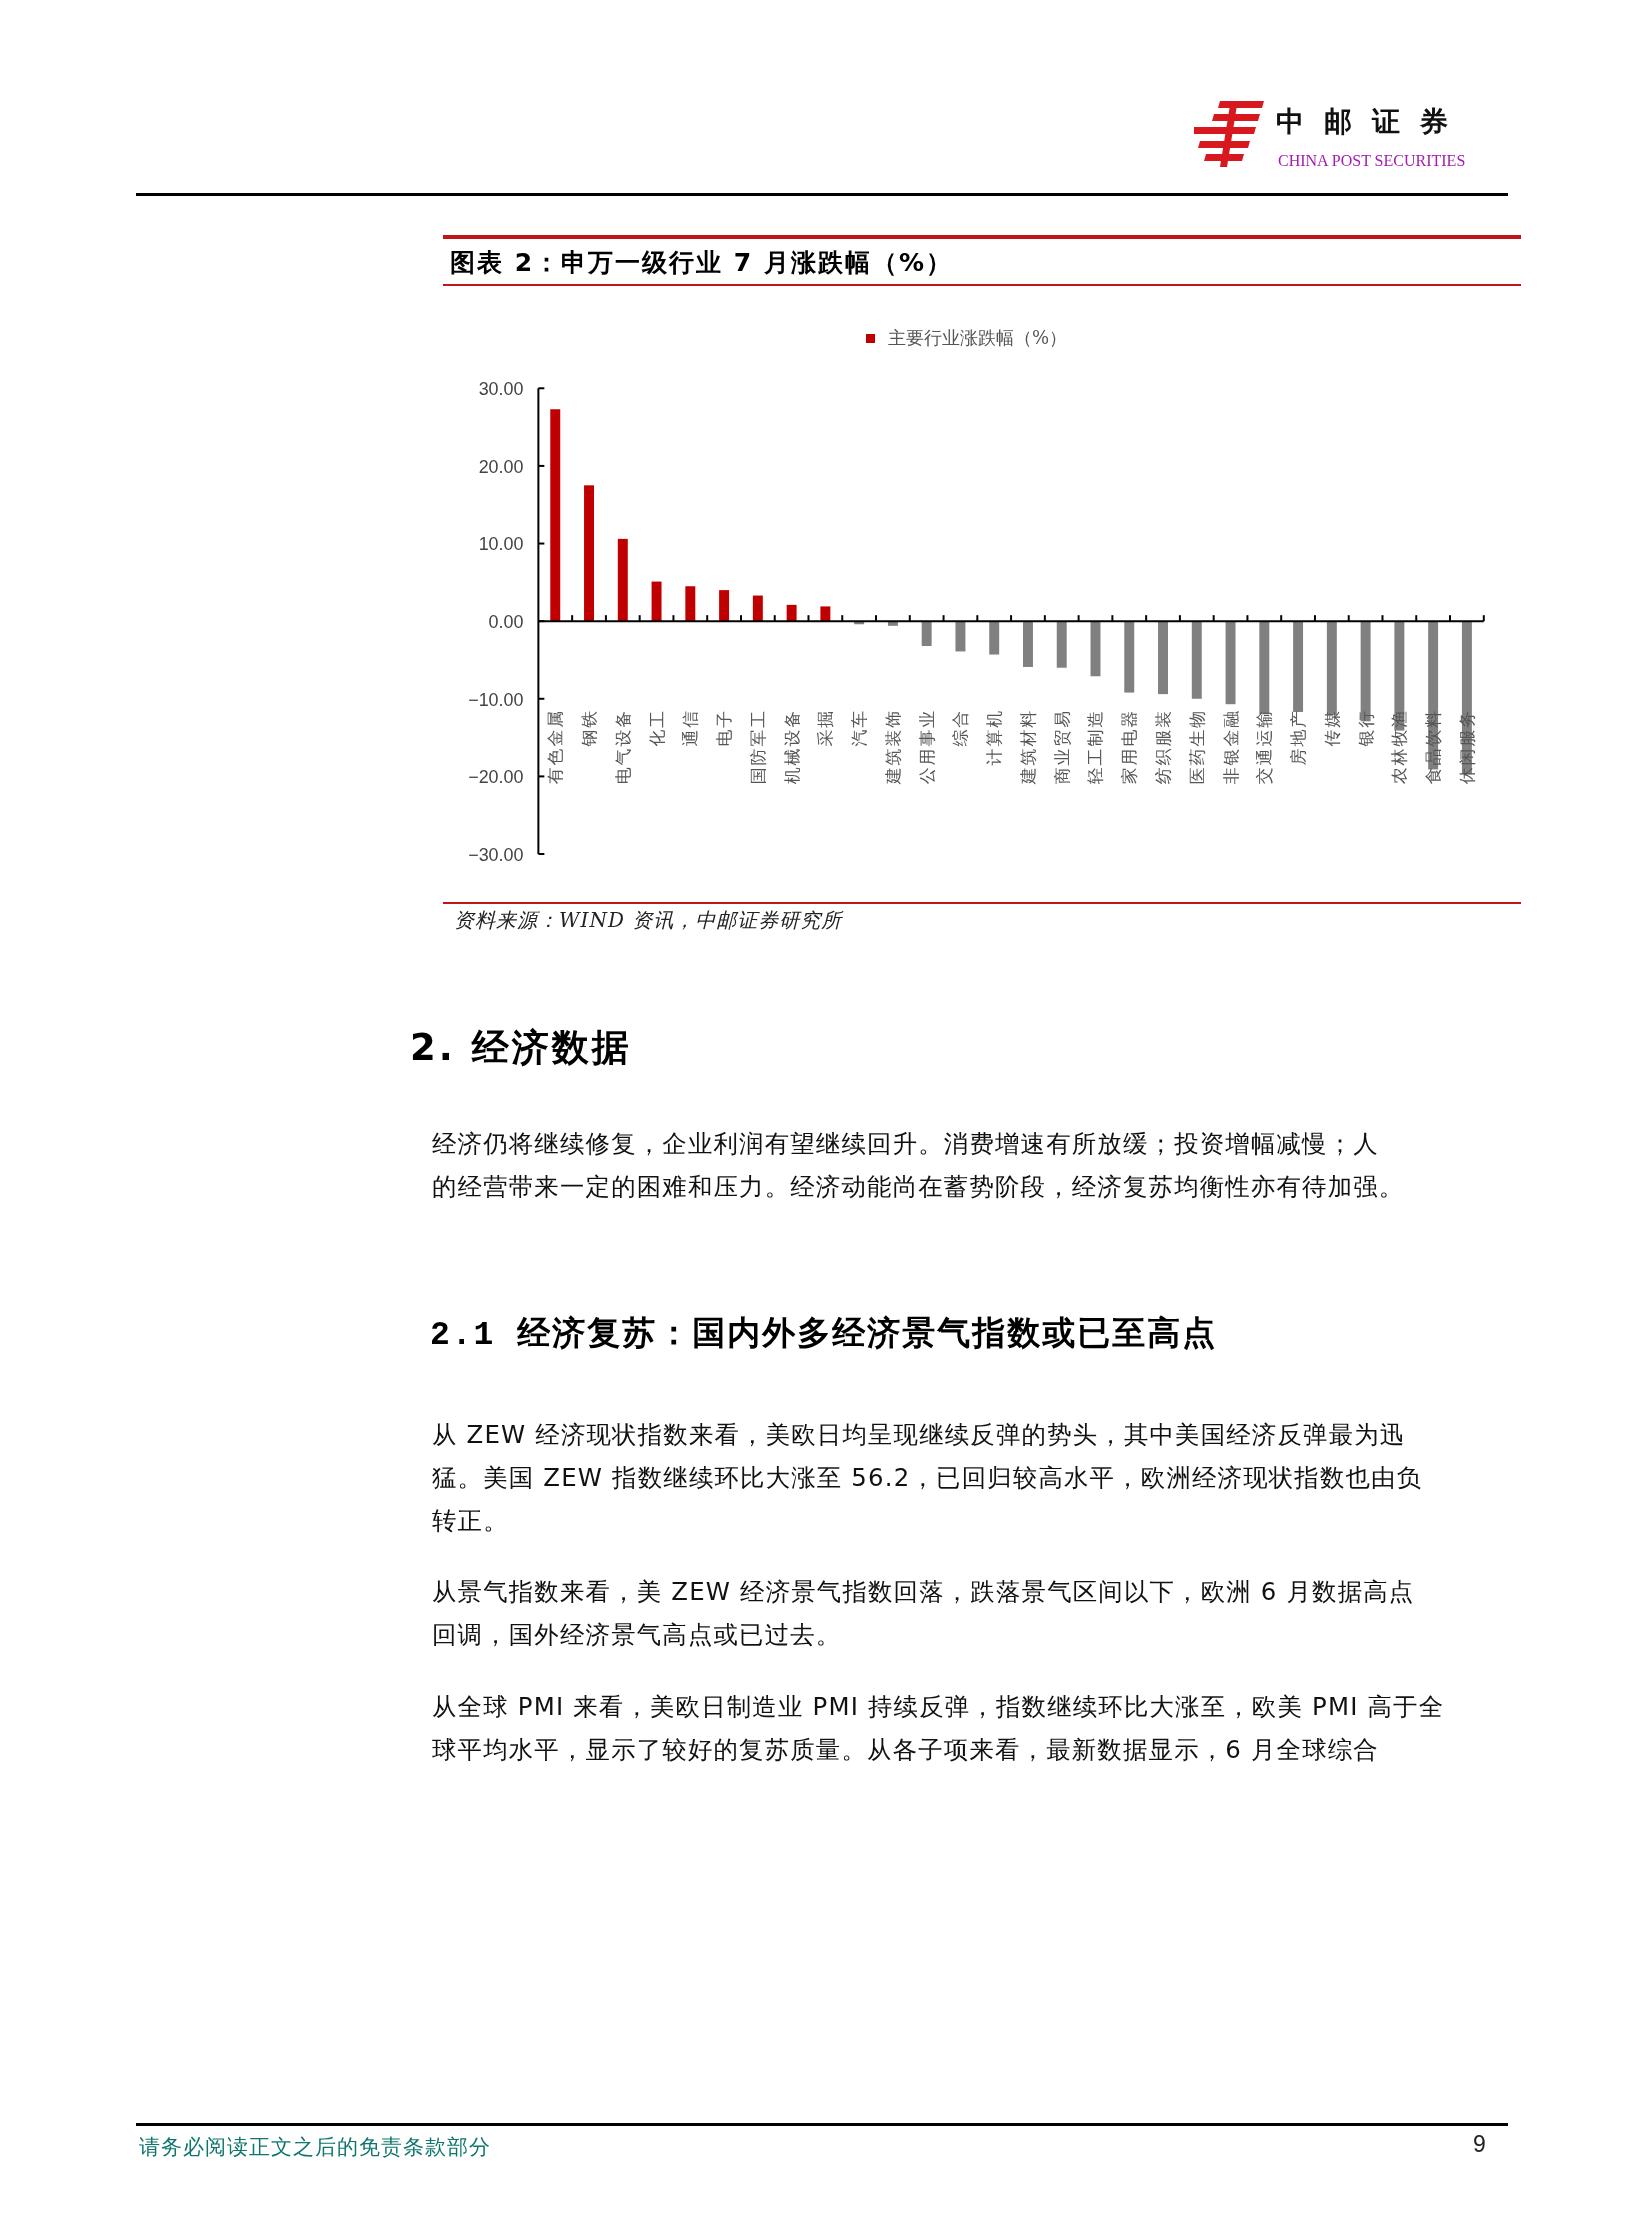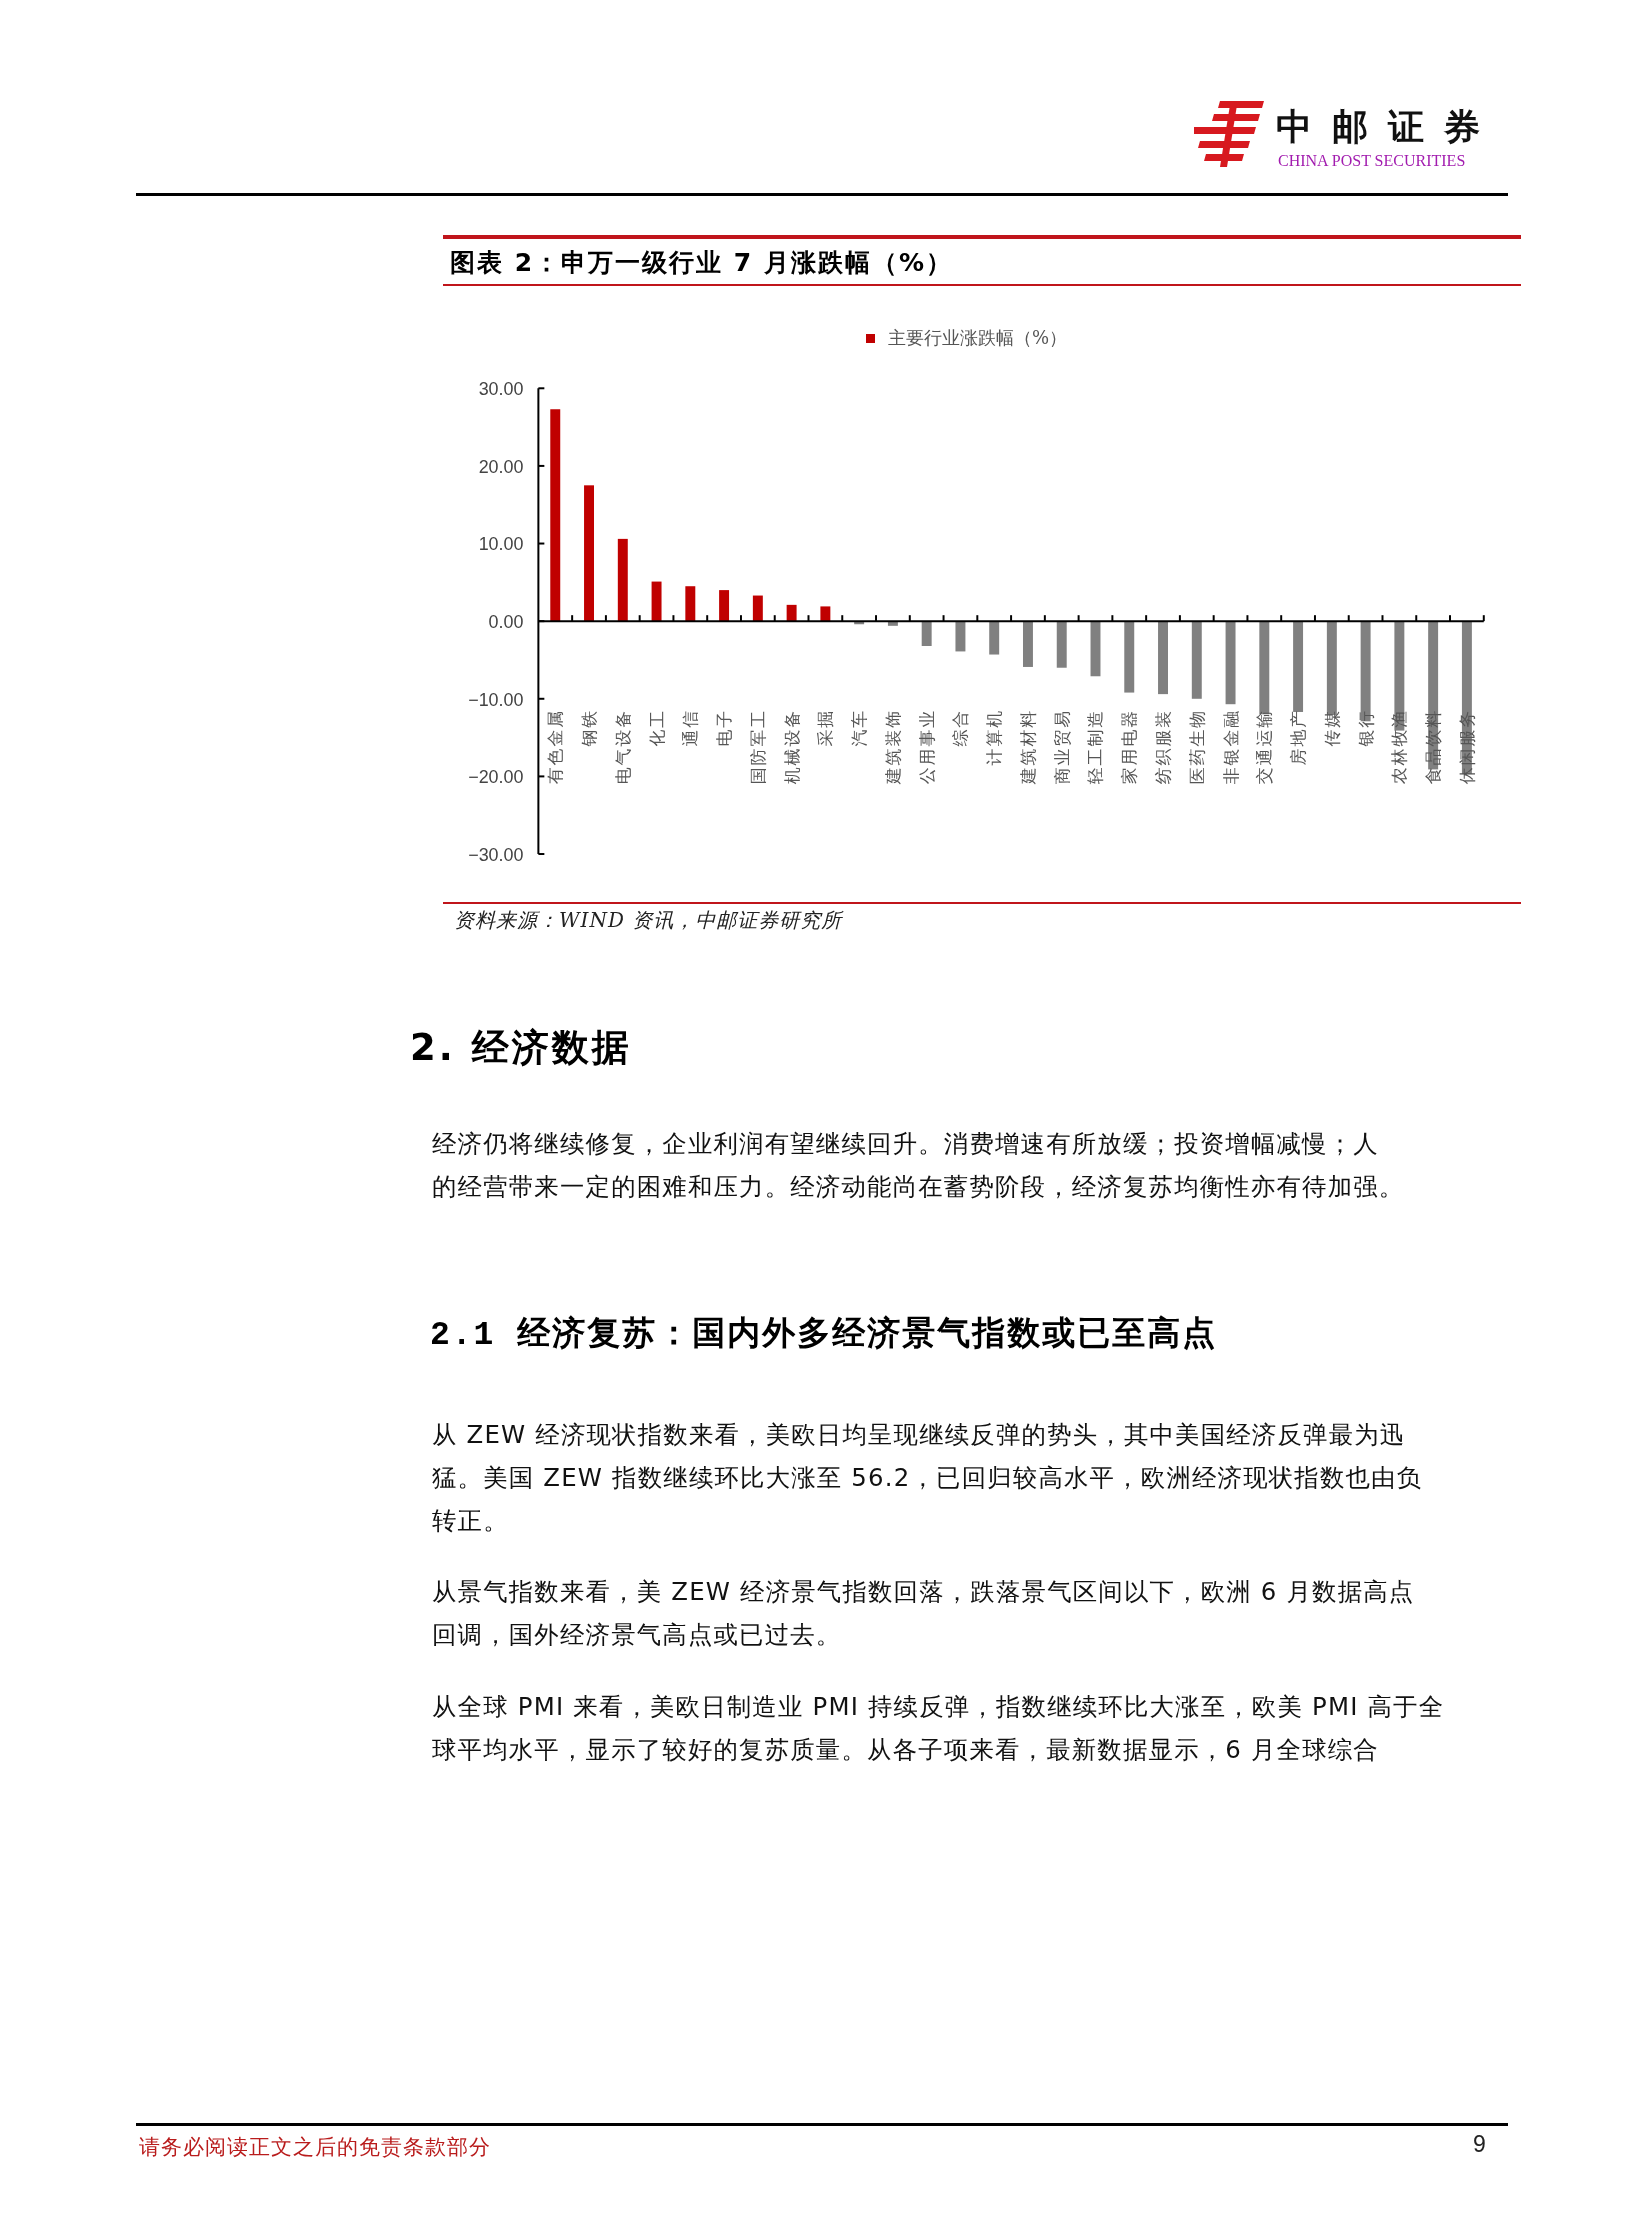--- a/index.html
+++ b/index.html
@@ -2,21 +2,21 @@
 <html><head>
 <meta charset="utf-8">
 <style>
   html, body { margin: 0; padding: 0; background: #ffffff; }
   body { width: 1645px; height: 2233px; position: relative; overflow: hidden;
          font-family: "DejaVu Sans", sans-serif; color: #000; }
 
   
   .logo-mark { position: absolute; left: 1194px; top: 101px; width: 70px; height: 66px; }
   .logo-cn { position: absolute; left: 1276px; top: 103px; font-family: "DejaVu Serif", serif;
-             font-size: 36px; font-weight: bold; letter-spacing: 20px; color: #111; text-align: right; }
+             font-size: 28px; font-weight: bold; letter-spacing: 20px; color: #111; text-align: right; }
   .logo-en { position: absolute; left: 1278px; top: 152px; font-family: "Liberation Serif", serif;
              font-size: 16px; color: #a21caf; letter-spacing: 0px; }
   .header-rule { position: absolute; left: 136px; top: 193px; width: 1372px; height: 3px; background: #000; }
 
   
   .fig-rule-top { position: absolute; left: 443px; top: 235px; width: 1078px; height: 4px; background: #c0151b; }
   .fig-rule-bot { position: absolute; left: 443px; top: 284px; width: 1078px; height: 2px; background: #c0151b; }
   .fig-title { position: absolute; left: 450px; top: 246px; font-size: 25px; font-weight: bold;
                font-family: "DejaVu Sans", sans-serif; letter-spacing: 2px; white-space: nowrap; }
 
@@ -33,21 +33,21 @@
   .h1 { position: absolute; left: 410px; top: 1023px; font-size: 37px; font-weight: bold;
         font-family: "DejaVu Sans", sans-serif; letter-spacing: 3px; white-space: nowrap; }
   .h2 { position: absolute; left: 430px; top: 1311px; font-size: 33px; font-weight: bold;
         font-family: Liberation Mono, monospace; letter-spacing: 2px; white-space: nowrap; }
 
   .para { position: absolute; left: 432px; width: 1075px; font-size: 24.4px; line-height: 43px;
           font-family: "DejaVu Sans", sans-serif; color: #111; text-align: justify; letter-spacing: 1.2px; }
   .para .ln { display: block; white-space: nowrap; }
 
   .footer-rule { position: absolute; left: 136px; top: 2123px; width: 1372px; height: 3px; background: #000; }
-  .footer-text { position: absolute; left: 139px; top: 2133px; font-size: 21px; color: #b91c1c;
+  .footer-text { position: absolute; left: 139px; top: 2133px; font-size: 21px; color: #0f766e;
                  font-family: "DejaVu Sans", sans-serif; letter-spacing: 1px; white-space: nowrap; }
   .page-num { position: absolute; left: 1473px; top: 2131px; font-size: 23px; color: #222;
               font-family: "Liberation Sans", sans-serif; }
 </style>
 </head>
 <body>
 
 <div>
   <svg class="logo-mark" viewBox="0 0 70 66">
     <g fill="#d7191f">

